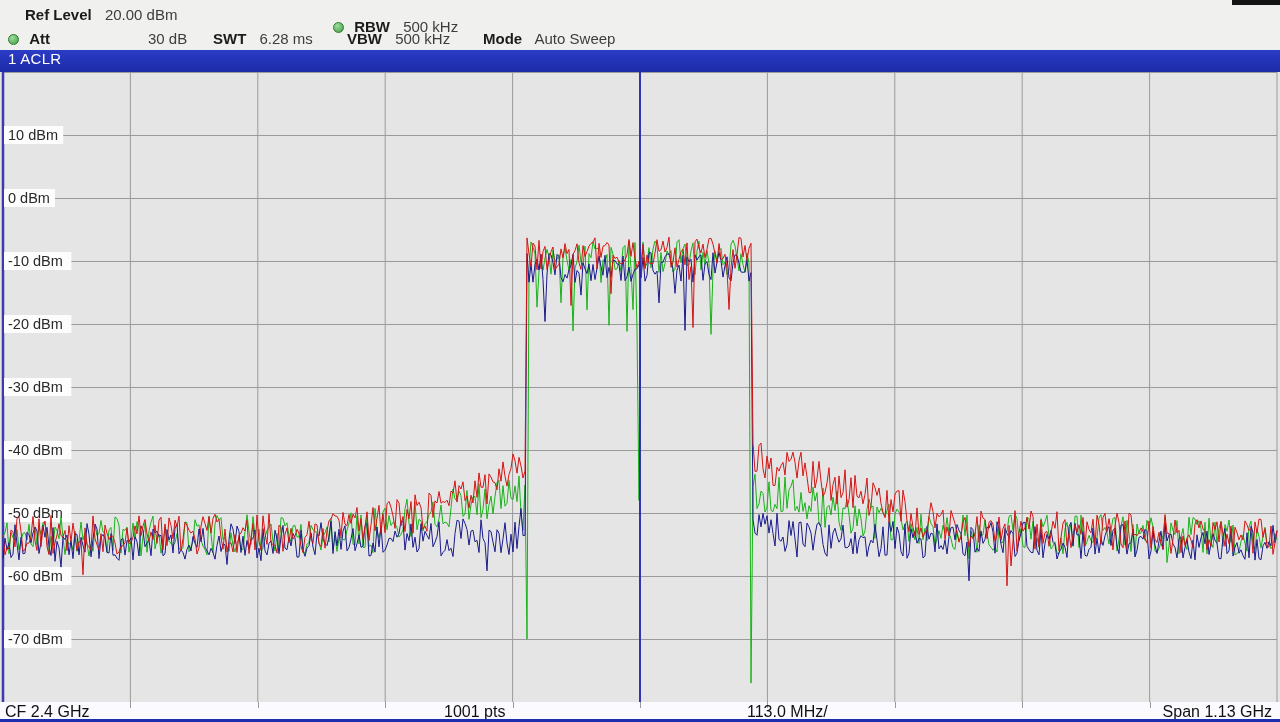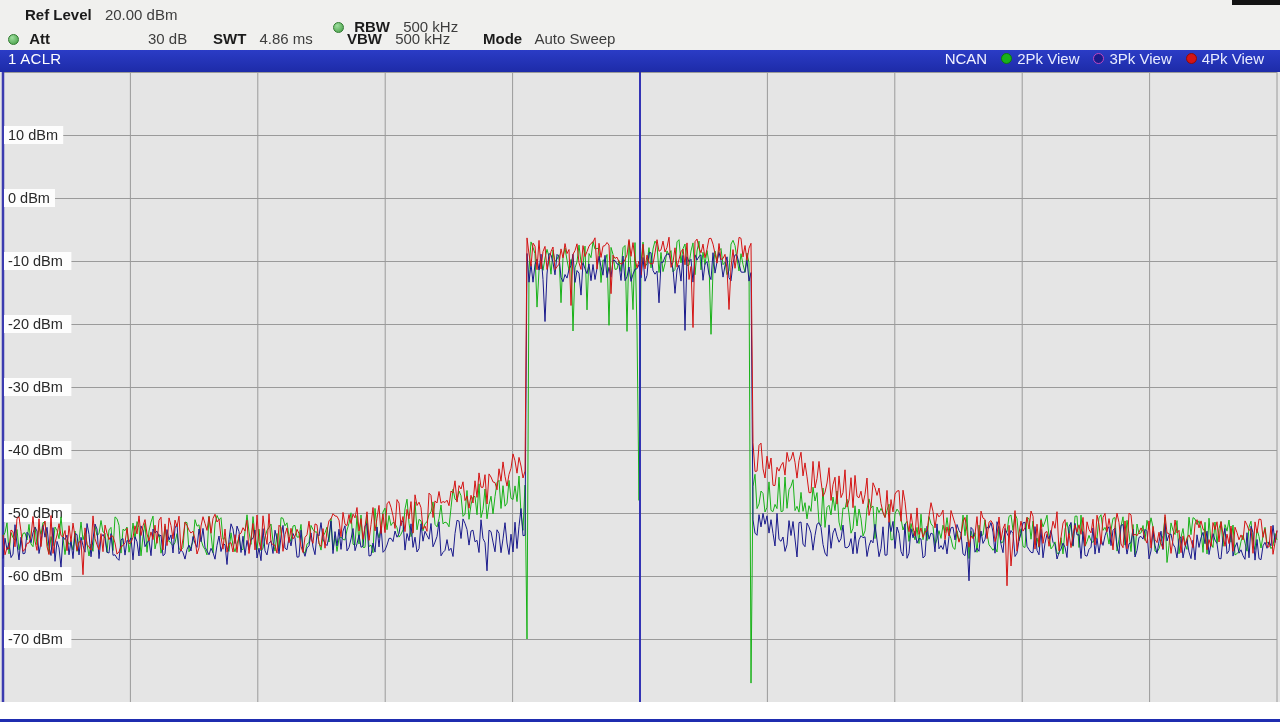--- a/index.html
+++ b/index.html
@@ -47,50 +47,35 @@
     </div>
     <div class="hitem" style="left:8px;top:30px;">
       <span class="led"></span>
       <span class="hlabel">Att</span>
     </div>
     <div class="hitem" style="left:148px;top:30px;">
       <span class="hvalue">30 dB</span>
     </div>
     <div class="hitem" style="left:213px;top:30px;">
       <span class="hlabel">SWT</span>
-      <span class="hvalue">4.86 ms</span>
+      <span class="hvalue">6.28 ms</span>
     </div>
     <div class="hitem" style="left:347px;top:30px;">
       <span class="hlabel">VBW</span>
       <span class="hvalue">500 kHz</span>
     </div>
     <div class="hitem" style="left:483px;top:30px;">
       <span class="hlabel">Mode</span>
       <span class="hvalue">Auto Sweep</span>
     </div>
     <div class="blackstrip"></div>
   </div>
 
   <div class="titlebar">
     <span class="wintitle">1 ACLR</span>
-    <span class="tbright">
-      <span class="ncan">NCAN</span>
-      <span class="tlegend">
-        <span class="tdot" style="background: rgb(25, 178, 25); border-color: rgb(13, 122, 13);"></span>
-        <span>2Pk View</span>
-      </span>
-      <span class="tlegend">
-        <span class="tdot" style="background: rgb(26, 26, 140); border-color: rgb(192, 72, 192);"></span>
-        <span>3Pk View</span>
-      </span>
-      <span class="tlegend">
-        <span class="tdot" style="background: rgb(212, 20, 20); border-color: rgb(140, 12, 12);"></span>
-        <span>4Pk View</span>
-      </span>
-    </span>
   </div>
 
   <div class="plot">
     <svg id="plot-svg" width="1280" height="630">
         <line x1="3" x2="1277" y1="0.5" y2="0.5" stroke="#9a9a9a" stroke-width="1"></line>
         <line x1="3" x2="1277" y1="63.5" y2="63.5" stroke="#9a9a9a" stroke-width="1"></line>
         <line x1="3" x2="1277" y1="126.5" y2="126.5" stroke="#9a9a9a" stroke-width="1"></line>
         <line x1="3" x2="1277" y1="189.5" y2="189.5" stroke="#9a9a9a" stroke-width="1"></line>
         <line x1="3" x2="1277" y1="252.5" y2="252.5" stroke="#9a9a9a" stroke-width="1"></line>
         <line x1="3" x2="1277" y1="315.5" y2="315.5" stroke="#9a9a9a" stroke-width="1"></line>
@@ -128,14 +113,31 @@
         <text x="8" y="509" font-size="14.5" fill="#2a2a2a" font-family="&quot;Liberation Sans&quot;,sans-serif">-60 dBm</text>
         <rect x="4" y="558" width="67.39999999999999" height="18" fill="#fdfdfd"></rect>
         <text x="8" y="572" font-size="14.5" fill="#2a2a2a" font-family="&quot;Liberation Sans&quot;,sans-serif">-70 dBm</text>
         <polyline points="3.0,464.5 5.0,460.6 7.0,450.8 9.0,481.8 11.0,460.5 13.0,465.7 15.0,468.1 17.0,457.5 19.0,477.8 21.0,469.0 23.0,461.4 25.0,460.8 27.0,468.0 29.0,452.4 31.0,472.0 33.0,474.7 35.0,454.9 37.0,472.8 39.0,454.8 41.0,462.4 43.0,450.6 45.0,450.4 47.0,469.2 49.0,481.6 51.0,464.6 53.0,473.7 55.0,455.0 57.0,458.6 59.0,466.7 61.0,444.9 63.0,465.7 65.0,482.6 67.0,467.6 69.0,472.4 71.0,470.4 73.0,478.0 75.0,459.0 77.0,479.4 79.0,469.2 81.0,450.0 83.0,467.8 85.0,460.7 87.0,471.9 89.0,484.0 91.0,472.1 93.0,479.3 95.0,454.2 97.0,463.5 99.0,461.6 101.0,448.5 103.0,460.0 105.0,461.0 107.0,480.3 109.0,457.9 111.0,455.4 113.0,478.5 115.0,444.9 117.0,446.7 119.0,453.3 121.0,481.1 123.0,457.2 125.0,458.6 127.0,455.0 129.0,480.2 131.0,468.5 133.0,451.0 135.0,467.2 137.0,449.6 139.0,455.6 141.0,483.8 143.0,464.0 145.0,451.2 147.0,480.3 149.0,459.0 151.0,450.1 153.0,444.1 155.0,476.9 157.0,467.7 159.0,462.2 161.0,481.2 163.0,472.7 165.0,454.3 167.0,469.9 169.0,468.5 171.0,471.6 173.0,473.6 175.0,470.7 177.0,461.6 179.0,476.8 181.0,478.0 183.0,475.6 185.0,450.1 187.0,450.6 189.0,479.8 191.0,474.6 193.0,469.5 195.0,447.7 197.0,454.2 199.0,452.8 201.0,467.8 203.0,474.1 205.0,477.6 207.0,482.9 209.0,444.2 211.0,462.2 213.0,480.9 215.0,452.1 217.0,443.5 219.0,447.8 221.0,445.7 223.0,467.4 225.0,465.5 227.0,475.4 229.0,479.4 231.0,460.8 233.0,473.6 235.0,479.8 237.0,472.0 239.0,465.1 241.0,477.2 243.0,477.6 245.0,459.5 247.0,442.8 249.0,459.9 251.0,472.4 253.0,444.6 255.0,463.6 257.0,477.6 259.0,457.2 261.0,479.0 263.0,476.2 265.0,465.2 267.0,458.4 269.0,455.4 271.0,452.0 273.0,469.3 275.0,479.1 277.0,461.5 279.0,478.5 281.0,445.7 283.0,446.3 285.0,453.8 287.0,450.8 289.0,464.5 291.0,469.5 293.0,454.0 295.0,453.4 297.0,465.1 299.0,465.0 301.0,452.4 303.0,478.5 305.0,481.6 307.0,472.1 309.0,470.5 311.0,453.4 313.0,457.6 315.0,459.9 317.0,460.1 319.0,470.6 321.0,478.1 323.0,464.3 325.0,460.8 327.0,455.1 329.0,470.0 331.0,446.3 333.0,478.0 335.0,463.9 337.0,479.4 339.0,466.2 341.0,465.0 343.0,467.5 345.0,467.9 347.0,458.0 349.0,451.3 351.0,440.8 353.0,472.2 355.0,473.1 357.0,443.5 359.0,472.0 361.0,443.0 363.0,475.4 365.0,475.3 367.0,442.9 369.0,474.5 371.0,473.0 373.0,480.8 375.0,436.4 377.0,458.6 379.0,465.9 381.0,454.9 383.0,440.0 385.0,436.1 387.0,457.7 389.0,443.5 391.0,453.5 393.0,450.3 395.0,451.5 397.0,455.8 399.0,465.1 401.0,462.2 403.0,457.9 405.0,437.0 407.0,427.2 409.0,451.2 411.0,464.7 413.0,459.4 415.0,429.8 417.0,457.8 419.0,447.4 421.0,448.8 423.0,458.8 425.0,451.6 427.0,449.8 429.0,442.6 431.0,439.9 433.0,429.9 435.0,452.3 437.0,454.9 439.0,446.6 441.0,433.0 443.0,451.9 445.0,450.1 447.0,451.0 449.0,454.8 451.0,435.8 453.0,417.2 455.0,427.1 457.0,428.5 459.0,419.0 461.0,423.7 463.0,444.4 465.0,442.1 467.0,418.5 469.0,447.3 471.0,432.8 473.0,424.8 475.0,424.5 477.0,442.7 479.0,411.8 481.0,445.7 483.0,437.4 485.0,417.0 487.0,446.8 489.0,432.8 491.0,424.2 493.0,441.9 495.0,424.5 497.0,410.7 499.0,408.3 501.0,436.5 503.0,413.7 505.0,434.2 507.0,431.2 509.0,408.4 511.0,426.4 513.0,427.5 515.0,413.9 517.0,429.6 519.0,404.0 521.0,441.5 523.0,458.3 525.0,413.1 527.0,567.0 529.0,197.5 531.0,169.9 533.0,175.5 535.0,181.7 537.0,235.1 539.0,198.7 541.0,188.5 543.0,198.3 545.0,186.0 547.0,177.4 549.0,184.6 551.0,202.2 553.0,178.1 555.0,189.5 557.0,187.2 559.0,182.7 561.0,230.7 563.0,185.6 565.0,176.1 567.0,188.1 569.0,198.5 571.0,187.5 573.0,259.0 575.0,195.9 577.0,189.8 579.0,173.1 581.0,190.3 583.0,193.1 585.0,174.1 587.0,237.9 589.0,181.5 591.0,185.7 593.0,169.7 595.0,177.1 597.0,176.4 599.0,176.5 601.0,210.5 603.0,187.8 605.0,189.4 607.0,182.5 609.0,253.3 611.0,175.4 613.0,182.3 615.0,197.4 617.0,197.0 619.0,188.5 621.0,199.5 623.0,175.7 625.0,173.5 627.0,259.4 629.0,169.2 631.0,196.4 633.0,237.6 635.0,170.6 637.0,257.3 639.0,428.4 641.0,190.5 643.0,170.1 645.0,194.7 647.0,191.8 649.0,175.6 651.0,195.9 653.0,177.0 655.0,169.1 657.0,172.8 659.0,200.5 661.0,180.5 663.0,199.6 665.0,191.7 667.0,178.9 669.0,183.0 671.0,178.6 673.0,199.9 675.0,197.4 677.0,169.9 679.0,167.7 681.0,190.8 683.0,176.7 685.0,172.0 687.0,193.5 689.0,193.2 691.0,179.0 693.0,170.9 695.0,202.7 697.0,179.0 699.0,169.2 701.0,197.8 703.0,180.2 705.0,192.5 707.0,178.6 709.0,191.3 711.0,262.3 713.0,197.8 715.0,179.0 717.0,188.7 719.0,178.6 721.0,176.5 723.0,192.7 725.0,190.2 727.0,202.6 729.0,198.7 731.0,172.1 733.0,168.3 735.0,173.6 737.0,186.4 739.0,199.0 741.0,181.7 743.0,192.5 745.0,200.4 747.0,181.1 749.0,191.0 751.0,611.1 753.0,414.6 755.0,402.3 757.0,436.6 759.0,431.9 761.0,419.0 763.0,421.5 765.0,440.0 767.0,435.3 769.0,409.9 771.0,438.4 773.0,439.6 775.0,432.4 777.0,436.6 779.0,405.2 781.0,439.6 783.0,439.0 785.0,405.0 787.0,436.3 789.0,417.7 791.0,414.2 793.0,407.7 795.0,438.6 797.0,434.3 799.0,440.2 801.0,420.4 803.0,439.3 805.0,430.7 807.0,446.9 809.0,433.7 811.0,439.4 813.0,415.2 815.0,429.0 817.0,420.6 819.0,451.2 821.0,453.9 823.0,416.0 825.0,455.4 827.0,435.4 829.0,433.3 831.0,442.9 833.0,425.0 835.0,438.6 837.0,419.0 839.0,450.1 841.0,458.3 843.0,435.9 845.0,436.8 847.0,427.2 849.0,442.1 851.0,461.2 853.0,456.2 855.0,433.8 857.0,454.0 859.0,437.0 861.0,446.8 863.0,464.2 865.0,458.8 867.0,437.0 869.0,426.9 871.0,435.7 873.0,434.0 875.0,466.6 877.0,435.0 879.0,440.7 881.0,436.4 883.0,440.6 885.0,445.3 887.0,438.3 889.0,432.2 891.0,467.9 893.0,467.6 895.0,441.8 897.0,437.1 899.0,439.9 901.0,446.6 903.0,458.0 905.0,452.3 907.0,449.3 909.0,469.4 911.0,451.5 913.0,460.6 915.0,467.8 917.0,455.4 919.0,471.5 921.0,442.2 923.0,467.7 925.0,456.2 927.0,468.6 929.0,444.6 931.0,451.7 933.0,454.4 935.0,473.4 937.0,467.0 939.0,458.7 941.0,466.4 943.0,453.2 945.0,460.8 947.0,445.6 949.0,461.4 951.0,466.7 953.0,475.6 955.0,477.4 957.0,458.7 959.0,469.1 961.0,463.8 963.0,443.1 965.0,463.7 967.0,442.9 969.0,486.5 971.0,459.1 973.0,466.1 975.0,460.7 977.0,480.3 979.0,453.2 981.0,463.7 983.0,462.9 985.0,448.0 987.0,461.1 989.0,472.8 991.0,475.4 993.0,478.3 995.0,475.3 997.0,480.0 999.0,454.3 1001.0,470.9 1003.0,470.0 1005.0,459.2 1007.0,459.8 1009.0,444.4 1011.0,443.0 1013.0,458.3 1015.0,442.1 1017.0,446.7 1019.0,468.9 1021.0,456.8 1023.0,474.5 1025.0,475.5 1027.0,445.6 1029.0,446.6 1031.0,467.2 1033.0,449.0 1035.0,472.6 1037.0,465.9 1039.0,475.4 1041.0,446.7 1043.0,454.9 1045.0,449.9 1047.0,443.2 1049.0,464.5 1051.0,476.9 1053.0,474.2 1055.0,469.9 1057.0,481.2 1059.0,481.9 1061.0,465.6 1063.0,481.9 1065.0,457.1 1067.0,450.3 1069.0,463.1 1071.0,451.5 1073.0,474.3 1075.0,444.2 1077.0,444.1 1079.0,475.5 1081.0,443.1 1083.0,465.1 1085.0,474.4 1087.0,469.6 1089.0,463.4 1091.0,468.8 1093.0,470.4 1095.0,466.0 1097.0,466.2 1099.0,445.8 1101.0,442.7 1103.0,458.4 1105.0,455.4 1107.0,460.9 1109.0,472.1 1111.0,458.0 1113.0,446.4 1115.0,445.6 1117.0,479.1 1119.0,467.3 1121.0,454.1 1123.0,444.8 1125.0,473.1 1127.0,448.3 1129.0,461.4 1131.0,479.6 1133.0,452.5 1135.0,482.9 1137.0,452.0 1139.0,461.7 1141.0,460.9 1143.0,453.5 1145.0,468.4 1147.0,448.3 1149.0,457.5 1151.0,445.8 1153.0,455.1 1155.0,479.1 1157.0,480.0 1159.0,476.8 1161.0,469.6 1163.0,463.6 1165.0,445.1 1167.0,490.5 1169.0,473.4 1171.0,450.9 1173.0,458.4 1175.0,462.5 1177.0,448.6 1179.0,481.8 1181.0,465.3 1183.0,456.5 1185.0,472.4 1187.0,477.4 1189.0,445.2 1191.0,462.7 1193.0,445.6 1195.0,447.0 1197.0,452.7 1199.0,448.8 1201.0,456.7 1203.0,480.4 1205.0,450.3 1207.0,481.9 1209.0,446.2 1211.0,470.9 1213.0,475.5 1215.0,450.0 1217.0,471.5 1219.0,456.6 1221.0,449.6 1223.0,474.3 1225.0,452.6 1227.0,459.2 1229.0,448.0 1231.0,470.2 1233.0,453.0 1235.0,483.0 1237.0,481.5 1239.0,479.6 1241.0,469.5 1243.0,463.2 1245.0,471.2 1247.0,479.2 1249.0,455.0 1251.0,449.2 1253.0,472.5 1255.0,477.5 1257.0,457.3 1259.0,464.5 1261.0,476.0 1263.0,464.1 1265.0,455.3 1267.0,471.0 1269.0,470.3 1271.0,476.6 1273.0,473.9 1275.0,461.4 1277.0,468.0" fill="none" stroke="#19b219" stroke-width="1"></polyline>
         <polyline points="3.0,486.6 5.0,466.2 7.0,477.8 9.0,470.7 11.0,485.6 13.0,482.1 15.0,452.7 17.0,472.1 19.0,487.9 21.0,465.2 23.0,481.8 25.0,481.2 27.0,460.2 29.0,462.8 31.0,470.6 33.0,460.8 35.0,455.2 37.0,459.0 39.0,481.5 41.0,470.1 43.0,453.7 45.0,465.2 47.0,455.3 49.0,474.7 51.0,483.5 53.0,455.6 55.0,489.3 57.0,469.4 59.0,475.8 61.0,495.1 63.0,464.9 65.0,467.6 67.0,463.1 69.0,482.8 71.0,468.5 73.0,486.6 75.0,461.6 77.0,462.5 79.0,482.9 81.0,465.3 83.0,473.5 85.0,480.2 87.0,451.5 89.0,462.4 91.0,484.8 93.0,467.1 95.0,452.0 97.0,457.1 99.0,486.6 101.0,465.4 103.0,462.4 105.0,466.3 107.0,480.4 109.0,481.0 111.0,461.6 113.0,483.3 115.0,482.8 117.0,486.3 119.0,488.3 121.0,467.8 123.0,466.5 125.0,483.1 127.0,468.4 129.0,470.0 131.0,465.8 133.0,487.9 135.0,464.7 137.0,469.7 139.0,484.0 141.0,453.9 143.0,458.6 145.0,474.7 147.0,470.9 149.0,468.1 151.0,483.7 153.0,457.1 155.0,460.9 157.0,459.2 159.0,464.3 161.0,463.2 163.0,483.8 165.0,481.9 167.0,457.6 169.0,468.0 171.0,462.9 173.0,481.0 175.0,456.1 177.0,451.9 179.0,481.8 181.0,477.8 183.0,480.6 185.0,487.1 187.0,477.3 189.0,473.1 191.0,479.0 193.0,464.5 195.0,471.2 197.0,475.4 199.0,457.0 201.0,469.7 203.0,456.4 205.0,475.2 207.0,478.9 209.0,482.8 211.0,476.3 213.0,480.6 215.0,487.2 217.0,473.3 219.0,464.0 221.0,479.5 223.0,472.1 225.0,472.6 227.0,492.5 229.0,467.5 231.0,451.8 233.0,457.0 235.0,471.5 237.0,454.1 239.0,459.6 241.0,480.5 243.0,464.2 245.0,483.4 247.0,468.4 249.0,477.8 251.0,467.5 253.0,466.5 255.0,458.0 257.0,486.0 259.0,476.2 261.0,488.7 263.0,456.6 265.0,478.8 267.0,482.9 269.0,471.4 271.0,468.8 273.0,481.5 275.0,458.2 277.0,467.3 279.0,481.7 281.0,465.0 283.0,453.4 285.0,476.2 287.0,477.8 289.0,465.3 291.0,473.9 293.0,461.5 295.0,465.9 297.0,485.2 299.0,484.8 301.0,458.2 303.0,478.6 305.0,484.3 307.0,475.9 309.0,473.8 311.0,460.9 313.0,475.1 315.0,482.7 317.0,461.7 319.0,463.9 321.0,450.6 323.0,467.1 325.0,471.6 327.0,473.6 329.0,464.7 331.0,449.1 333.0,481.6 335.0,459.6 337.0,473.9 339.0,457.2 341.0,477.4 343.0,459.1 345.0,453.7 347.0,478.9 349.0,475.4 351.0,467.0 353.0,456.5 355.0,478.7 357.0,471.7 359.0,462.8 361.0,475.3 363.0,474.1 365.0,454.0 367.0,451.5 369.0,484.0 371.0,483.5 373.0,471.0 375.0,480.1 377.0,455.0 379.0,474.9 381.0,454.2 383.0,480.3 385.0,478.1 387.0,473.0 389.0,466.4 391.0,466.3 393.0,469.6 395.0,459.0 397.0,465.2 399.0,461.6 401.0,449.0 403.0,449.5 405.0,478.1 407.0,461.5 409.0,468.7 411.0,451.8 413.0,475.4 415.0,465.2 417.0,480.0 419.0,476.7 421.0,451.8 423.0,469.2 425.0,459.3 427.0,463.3 429.0,467.2 431.0,451.5 433.0,474.8 435.0,470.1 437.0,464.4 439.0,449.8 441.0,483.8 443.0,480.4 445.0,478.3 447.0,467.6 449.0,478.6 451.0,476.2 453.0,484.5 455.0,461.5 457.0,448.3 459.0,449.1 461.0,466.5 463.0,446.9 465.0,451.4 467.0,457.5 469.0,473.1 471.0,459.1 473.0,458.2 475.0,469.8 477.0,468.3 479.0,480.5 481.0,447.8 483.0,466.5 485.0,470.7 487.0,498.8 489.0,458.2 491.0,459.6 493.0,470.1 495.0,479.8 497.0,457.8 499.0,461.3 501.0,480.7 503.0,466.8 505.0,450.7 507.0,471.0 509.0,482.5 511.0,462.2 513.0,480.0 515.0,450.2 517.0,476.5 519.0,454.3 521.0,436.5 523.0,463.7 525.0,463.2 527.0,181.5 529.0,210.2 531.0,192.1 533.0,210.2 535.0,192.4 537.0,187.0 539.0,198.1 541.0,182.2 543.0,207.6 545.0,249.5 547.0,202.0 549.0,181.6 551.0,182.8 553.0,190.6 555.0,202.8 557.0,182.4 559.0,184.6 561.0,205.4 563.0,209.8 565.0,202.5 567.0,206.1 569.0,197.7 571.0,193.6 573.0,182.2 575.0,210.4 577.0,198.5 579.0,201.1 581.0,223.1 583.0,190.7 585.0,196.9 587.0,201.6 589.0,191.9 591.0,208.7 593.0,192.5 595.0,207.5 597.0,196.4 599.0,184.3 601.0,194.7 603.0,203.2 605.0,183.3 607.0,205.6 609.0,195.4 611.0,205.2 613.0,188.5 615.0,188.5 617.0,191.9 619.0,192.5 621.0,208.5 623.0,184.0 625.0,208.7 627.0,204.8 629.0,195.0 631.0,209.4 633.0,202.1 635.0,197.2 637.0,196.8 639.0,192.6 641.0,205.8 643.0,185.4 645.0,209.2 647.0,203.4 649.0,180.8 651.0,180.7 653.0,198.6 655.0,202.2 657.0,199.1 659.0,230.8 661.0,190.1 663.0,190.4 665.0,184.8 667.0,182.0 669.0,182.1 671.0,190.2 673.0,196.8 675.0,221.3 677.0,198.0 679.0,193.1 681.0,209.1 683.0,183.4 685.0,258.4 687.0,184.8 689.0,189.7 691.0,187.3 693.0,210.1 695.0,182.8 697.0,188.1 699.0,184.4 701.0,182.9 703.0,208.3 705.0,191.8 707.0,189.7 709.0,202.5 711.0,207.6 713.0,180.7 715.0,201.1 717.0,189.9 719.0,180.4 721.0,188.7 723.0,205.1 725.0,193.5 727.0,184.8 729.0,205.8 731.0,208.9 733.0,191.1 735.0,182.8 737.0,183.3 739.0,191.4 741.0,200.0 743.0,200.3 745.0,199.9 747.0,188.1 749.0,209.1 751.0,200.6 753.0,447.8 755.0,461.1 757.0,463.3 759.0,442.6 761.0,454.9 763.0,441.4 765.0,452.2 767.0,443.8 769.0,461.1 771.0,447.7 773.0,461.4 775.0,474.0 777.0,441.4 779.0,467.4 781.0,469.3 783.0,465.0 785.0,479.4 787.0,472.8 789.0,448.6 791.0,463.5 793.0,449.5 795.0,467.0 797.0,485.0 799.0,450.6 801.0,450.0 803.0,472.1 805.0,474.7 807.0,451.1 809.0,454.9 811.0,461.1 813.0,478.2 815.0,463.4 817.0,452.2 819.0,450.7 821.0,455.4 823.0,472.4 825.0,481.1 827.0,484.2 829.0,452.9 831.0,476.3 833.0,460.9 835.0,456.2 837.0,464.3 839.0,470.2 841.0,466.8 843.0,453.1 845.0,475.4 847.0,475.8 849.0,474.1 851.0,466.6 853.0,481.9 855.0,460.0 857.0,481.5 859.0,467.8 861.0,463.7 863.0,465.8 865.0,464.8 867.0,484.5 869.0,473.9 871.0,468.2 873.0,470.9 875.0,452.3 877.0,468.0 879.0,484.7 881.0,476.3 883.0,454.8 885.0,483.2 887.0,483.0 889.0,449.8 891.0,459.6 893.0,449.4 895.0,476.5 897.0,455.0 899.0,461.4 901.0,479.5 903.0,484.0 905.0,451.9 907.0,486.3 909.0,481.2 911.0,456.7 913.0,465.8 915.0,459.1 917.0,471.2 919.0,466.6 921.0,466.9 923.0,486.0 925.0,483.9 927.0,454.3 929.0,467.2 931.0,461.1 933.0,462.2 935.0,479.9 937.0,451.9 939.0,476.8 941.0,473.6 943.0,477.4 945.0,467.8 947.0,481.9 949.0,464.7 951.0,455.8 953.0,455.2 955.0,467.9 957.0,452.5 959.0,458.5 961.0,461.6 963.0,481.9 965.0,483.7 967.0,470.0 969.0,508.8 971.0,455.4 973.0,457.7 975.0,480.2 977.0,476.2 979.0,479.3 981.0,459.0 983.0,471.4 985.0,467.3 987.0,455.1 989.0,456.2 991.0,450.5 993.0,460.1 995.0,481.2 997.0,449.7 999.0,457.1 1001.0,472.2 1003.0,480.7 1005.0,456.4 1007.0,461.3 1009.0,465.3 1011.0,458.5 1013.0,461.5 1015.0,484.5 1017.0,481.2 1019.0,468.3 1021.0,461.3 1023.0,450.8 1025.0,450.3 1027.0,474.3 1029.0,477.6 1031.0,480.4 1033.0,480.7 1035.0,454.6 1037.0,478.4 1039.0,482.8 1041.0,457.3 1043.0,485.8 1045.0,471.2 1047.0,462.3 1049.0,467.0 1051.0,458.4 1053.0,470.3 1055.0,472.3 1057.0,487.0 1059.0,480.5 1061.0,477.1 1063.0,471.1 1065.0,475.2 1067.0,485.5 1069.0,454.7 1071.0,450.4 1073.0,473.7 1075.0,451.3 1077.0,462.9 1079.0,462.8 1081.0,486.5 1083.0,459.5 1085.0,483.3 1087.0,484.2 1089.0,477.3 1091.0,475.2 1093.0,455.9 1095.0,482.1 1097.0,466.3 1099.0,480.9 1101.0,467.1 1103.0,473.4 1105.0,463.8 1107.0,457.7 1109.0,454.7 1111.0,473.6 1113.0,458.4 1115.0,456.0 1117.0,474.0 1119.0,481.6 1121.0,453.3 1123.0,452.6 1125.0,467.6 1127.0,482.1 1129.0,471.7 1131.0,470.7 1133.0,457.2 1135.0,485.0 1137.0,478.3 1139.0,465.4 1141.0,464.4 1143.0,467.1 1145.0,457.3 1147.0,459.5 1149.0,486.9 1151.0,479.0 1153.0,459.3 1155.0,473.2 1157.0,481.5 1159.0,469.3 1161.0,459.2 1163.0,477.6 1165.0,451.5 1167.0,469.0 1169.0,462.8 1171.0,462.0 1173.0,472.1 1175.0,475.5 1177.0,485.9 1179.0,466.6 1181.0,464.9 1183.0,485.9 1185.0,475.4 1187.0,467.7 1189.0,480.1 1191.0,486.6 1193.0,468.2 1195.0,487.9 1197.0,462.8 1199.0,475.4 1201.0,465.8 1203.0,460.4 1205.0,471.7 1207.0,459.2 1209.0,482.5 1211.0,471.8 1213.0,461.6 1215.0,468.1 1217.0,471.5 1219.0,486.4 1221.0,486.8 1223.0,465.1 1225.0,456.4 1227.0,481.7 1229.0,478.7 1231.0,456.5 1233.0,484.1 1235.0,475.0 1237.0,470.6 1239.0,481.2 1241.0,477.8 1243.0,483.7 1245.0,487.3 1247.0,460.7 1249.0,485.8 1251.0,454.3 1253.0,460.5 1255.0,488.1 1257.0,467.5 1259.0,486.6 1261.0,487.7 1263.0,473.8 1265.0,470.3 1267.0,476.3 1269.0,469.9 1271.0,473.7 1273.0,453.3 1275.0,470.6 1277.0,458.9" fill="none" stroke="#1a1a8c" stroke-width="1"></polyline>
         <polyline points="3.0,463.0 5.0,482.8 7.0,475.8 9.0,476.7 11.0,458.0 13.0,459.6 15.0,474.8 17.0,446.4 19.0,445.0 21.0,459.5 23.0,479.3 25.0,477.4 27.0,471.3 29.0,471.0 31.0,464.5 33.0,444.5 35.0,469.1 37.0,478.4 39.0,446.7 41.0,474.6 43.0,455.4 45.0,449.0 47.0,474.7 49.0,482.6 51.0,443.5 53.0,481.4 55.0,471.0 57.0,462.9 59.0,451.7 61.0,463.6 63.0,464.9 65.0,458.5 67.0,478.7 69.0,453.7 71.0,469.7 73.0,451.1 75.0,464.7 77.0,478.6 79.0,470.1 81.0,468.7 83.0,502.7 85.0,455.9 87.0,472.4 89.0,474.9 91.0,478.1 93.0,443.9 95.0,466.6 97.0,472.8 99.0,477.6 101.0,461.6 103.0,479.7 105.0,453.1 107.0,461.2 109.0,467.6 111.0,463.8 113.0,464.3 115.0,470.9 117.0,482.1 119.0,479.8 121.0,474.5 123.0,473.6 125.0,470.7 127.0,456.2 129.0,471.6 131.0,470.6 133.0,465.3 135.0,453.8 137.0,461.9 139.0,443.9 141.0,463.5 143.0,453.9 145.0,447.6 147.0,462.0 149.0,469.1 151.0,459.9 153.0,467.6 155.0,453.2 157.0,471.3 159.0,448.3 161.0,445.2 163.0,477.9 165.0,451.9 167.0,473.6 169.0,445.9 171.0,453.6 173.0,466.8 175.0,448.1 177.0,454.9 179.0,444.2 181.0,479.0 183.0,466.9 185.0,450.2 187.0,453.4 189.0,458.2 191.0,461.1 193.0,459.1 195.0,467.1 197.0,482.0 199.0,475.7 201.0,454.0 203.0,444.7 205.0,451.5 207.0,458.4 209.0,444.6 211.0,461.2 213.0,446.4 215.0,442.2 217.0,450.0 219.0,447.3 221.0,465.3 223.0,477.2 225.0,457.0 227.0,480.2 229.0,471.5 231.0,470.7 233.0,480.0 235.0,462.7 237.0,480.5 239.0,462.7 241.0,461.2 243.0,455.7 245.0,459.1 247.0,448.2 249.0,481.5 251.0,466.4 253.0,451.5 255.0,477.9 257.0,443.0 259.0,469.6 261.0,477.7 263.0,443.8 265.0,461.3 267.0,472.4 269.0,441.8 271.0,470.7 273.0,472.6 275.0,473.3 277.0,481.1 279.0,453.2 281.0,455.7 283.0,479.3 285.0,462.6 287.0,455.9 289.0,470.7 291.0,456.3 293.0,466.9 295.0,464.3 297.0,457.3 299.0,461.6 301.0,474.3 303.0,480.5 305.0,465.3 307.0,462.8 309.0,449.2 311.0,466.9 313.0,471.3 315.0,451.9 317.0,452.9 319.0,471.8 321.0,474.5 323.0,456.6 325.0,476.2 327.0,458.7 329.0,448.6 331.0,446.9 333.0,441.7 335.0,444.0 337.0,444.3 339.0,448.2 341.0,464.7 343.0,440.4 345.0,452.2 347.0,453.6 349.0,442.5 351.0,451.5 353.0,442.1 355.0,445.9 357.0,435.5 359.0,459.0 361.0,446.6 363.0,467.2 365.0,454.7 367.0,439.8 369.0,468.4 371.0,452.7 373.0,435.5 375.0,458.9 377.0,446.3 379.0,433.4 381.0,461.5 383.0,441.8 385.0,460.6 387.0,431.9 389.0,429.4 391.0,435.3 393.0,443.8 395.0,456.4 397.0,427.6 399.0,431.1 401.0,453.8 403.0,444.5 405.0,459.6 407.0,437.4 409.0,446.8 411.0,429.6 413.0,461.1 415.0,422.8 417.0,433.5 419.0,430.2 421.0,435.7 423.0,456.9 425.0,454.1 427.0,459.3 429.0,421.1 431.0,423.3 433.0,445.5 435.0,428.9 437.0,431.0 439.0,419.5 441.0,431.2 443.0,429.5 445.0,430.5 447.0,428.2 449.0,433.7 451.0,419.0 453.0,421.0 455.0,408.8 457.0,430.1 459.0,413.6 461.0,417.0 463.0,409.8 465.0,428.6 467.0,424.1 469.0,436.2 471.0,423.3 473.0,431.0 475.0,408.8 477.0,425.4 479.0,400.9 481.0,415.2 483.0,415.3 485.0,402.7 487.0,432.0 489.0,401.9 491.0,405.0 493.0,409.9 495.0,410.6 497.0,417.8 499.0,396.8 501.0,409.2 503.0,389.9 505.0,404.4 507.0,414.1 509.0,402.4 511.0,396.3 513.0,381.9 515.0,388.8 517.0,401.2 519.0,385.4 521.0,394.0 523.0,406.0 525.0,399.1 527.0,165.9 529.0,182.0 531.0,194.2 533.0,171.1 535.0,174.2 537.0,197.7 539.0,168.4 541.0,197.0 543.0,179.5 545.0,174.4 547.0,197.5 549.0,188.1 551.0,179.5 553.0,175.0 555.0,197.5 557.0,194.8 559.0,192.2 561.0,176.9 563.0,185.9 565.0,171.6 567.0,181.6 569.0,177.5 571.0,233.5 573.0,182.3 575.0,178.6 577.0,171.8 579.0,190.7 581.0,197.4 583.0,173.6 585.0,184.5 587.0,179.5 589.0,174.2 591.0,171.4 593.0,170.1 595.0,165.8 597.0,197.1 599.0,171.3 601.0,185.4 603.0,174.2 605.0,173.6 607.0,170.5 609.0,173.1 611.0,221.7 613.0,183.2 615.0,186.4 617.0,185.2 619.0,189.8 621.0,192.2 623.0,190.8 625.0,187.8 627.0,182.8 629.0,167.5 631.0,184.3 633.0,170.6 635.0,186.5 637.0,195.9 639.0,189.1 641.0,203.1 643.0,172.2 645.0,196.8 647.0,183.1 649.0,190.7 651.0,191.8 653.0,191.8 655.0,180.9 657.0,167.7 659.0,179.3 661.0,177.9 663.0,169.1 665.0,180.0 667.0,175.4 669.0,165.2 671.0,195.4 673.0,190.3 675.0,175.8 677.0,195.2 679.0,187.4 681.0,179.7 683.0,177.0 685.0,192.8 687.0,170.9 689.0,207.5 691.0,194.5 693.0,255.5 695.0,169.7 697.0,167.1 699.0,176.2 701.0,180.8 703.0,172.1 705.0,185.7 707.0,177.2 709.0,166.6 711.0,166.3 713.0,172.2 715.0,181.5 717.0,191.1 719.0,171.5 721.0,187.5 723.0,186.6 725.0,182.3 727.0,197.1 729.0,237.5 731.0,195.2 733.0,177.6 735.0,196.3 737.0,182.7 739.0,165.4 741.0,166.3 743.0,184.9 745.0,173.5 747.0,188.3 749.0,176.2 751.0,171.3 753.0,370.8 755.0,399.4 757.0,399.1 759.0,373.4 761.0,371.1 763.0,396.8 765.0,406.0 767.0,384.2 769.0,396.9 771.0,386.0 773.0,413.3 775.0,413.5 777.0,395.3 779.0,399.1 781.0,393.6 783.0,390.4 785.0,403.1 787.0,380.4 789.0,389.5 791.0,387.1 793.0,380.2 795.0,390.3 797.0,406.1 799.0,388.7 801.0,380.2 803.0,403.9 805.0,390.9 807.0,404.8 809.0,420.7 811.0,420.6 813.0,389.4 815.0,416.0 817.0,406.6 819.0,389.4 821.0,408.9 823.0,424.4 825.0,420.2 827.0,411.0 829.0,395.7 831.0,428.5 833.0,412.7 835.0,405.2 837.0,432.1 839.0,403.9 841.0,425.6 843.0,420.7 845.0,397.8 847.0,435.1 849.0,427.9 851.0,405.7 853.0,435.7 855.0,403.4 857.0,424.3 859.0,425.8 861.0,419.2 863.0,431.8 865.0,422.4 867.0,406.0 869.0,443.4 871.0,434.7 873.0,410.8 875.0,415.7 877.0,423.4 879.0,416.0 881.0,431.5 883.0,440.4 885.0,445.5 887.0,418.4 889.0,450.3 891.0,427.6 893.0,439.9 895.0,422.1 897.0,419.1 899.0,418.6 901.0,449.3 903.0,418.2 905.0,429.7 907.0,449.0 909.0,459.7 911.0,441.5 913.0,455.3 915.0,464.1 917.0,435.9 919.0,462.4 921.0,456.0 923.0,465.3 925.0,459.7 927.0,459.0 929.0,444.0 931.0,430.7 933.0,439.4 935.0,455.9 937.0,441.3 939.0,444.9 941.0,442.5 943.0,438.1 945.0,467.6 947.0,454.9 949.0,464.0 951.0,438.5 953.0,445.0 955.0,451.6 957.0,461.3 959.0,470.2 961.0,464.3 963.0,450.1 965.0,445.4 967.0,459.6 969.0,475.2 971.0,463.9 973.0,466.6 975.0,462.4 977.0,444.6 979.0,470.4 981.0,439.1 983.0,446.1 985.0,447.4 987.0,466.6 989.0,450.1 991.0,448.6 993.0,452.2 995.0,469.6 997.0,463.2 999.0,445.0 1001.0,468.1 1003.0,456.6 1005.0,451.9 1007.0,513.8 1009.0,453.3 1011.0,494.0 1013.0,469.1 1015.0,438.6 1017.0,479.2 1019.0,461.2 1021.0,449.2 1023.0,459.1 1025.0,455.9 1027.0,445.3 1029.0,457.0 1031.0,439.0 1033.0,444.3 1035.0,477.1 1037.0,452.2 1039.0,474.6 1041.0,448.0 1043.0,471.4 1045.0,460.6 1047.0,459.5 1049.0,474.3 1051.0,461.2 1053.0,449.2 1055.0,456.3 1057.0,439.7 1059.0,478.8 1061.0,465.5 1063.0,451.1 1065.0,447.6 1067.0,473.9 1069.0,461.4 1071.0,475.6 1073.0,462.9 1075.0,453.1 1077.0,460.2 1079.0,452.8 1081.0,462.3 1083.0,445.4 1085.0,474.0 1087.0,449.8 1089.0,457.7 1091.0,460.9 1093.0,447.2 1095.0,472.9 1097.0,443.2 1099.0,452.4 1101.0,472.3 1103.0,445.5 1105.0,441.4 1107.0,459.8 1109.0,446.6 1111.0,459.0 1113.0,477.9 1115.0,453.9 1117.0,441.1 1119.0,450.6 1121.0,472.0 1123.0,475.7 1125.0,448.9 1127.0,476.7 1129.0,441.2 1131.0,442.9 1133.0,463.7 1135.0,462.2 1137.0,463.8 1139.0,460.4 1141.0,455.9 1143.0,459.1 1145.0,466.9 1147.0,471.1 1149.0,448.9 1151.0,476.1 1153.0,454.4 1155.0,467.4 1157.0,470.6 1159.0,460.2 1161.0,471.5 1163.0,476.8 1165.0,442.6 1167.0,461.0 1169.0,461.5 1171.0,481.4 1173.0,467.2 1175.0,448.0 1177.0,461.0 1179.0,458.3 1181.0,480.7 1183.0,463.9 1185.0,473.5 1187.0,465.9 1189.0,462.9 1191.0,468.1 1193.0,475.8 1195.0,452.1 1197.0,447.7 1199.0,455.9 1201.0,448.9 1203.0,457.0 1205.0,459.6 1207.0,477.8 1209.0,467.6 1211.0,474.4 1213.0,450.5 1215.0,457.6 1217.0,449.8 1219.0,470.0 1221.0,449.6 1223.0,462.0 1225.0,474.3 1227.0,462.1 1229.0,471.6 1231.0,454.0 1233.0,479.3 1235.0,455.2 1237.0,460.7 1239.0,467.8 1241.0,462.9 1243.0,467.9 1245.0,448.9 1247.0,452.9 1249.0,458.5 1251.0,456.6 1253.0,481.3 1255.0,449.9 1257.0,461.1 1259.0,447.1 1261.0,447.5 1263.0,465.4 1265.0,456.7 1267.0,474.5 1269.0,475.1 1271.0,454.0 1273.0,482.3 1275.0,470.6 1277.0,458.3" fill="none" stroke="#d41414" stroke-width="1"></polyline>
         <line x1="640" x2="640" y1="0" y2="630" stroke="#2424b4" stroke-width="1.8"></line>
       </svg>
   </div>
 
+  <div class="bottom">
+    <div id="stubs">
+        <div class="stub" style="left: 130.4px;"></div>
+        <div class="stub" style="left: 257.8px;"></div>
+        <div class="stub" style="left: 385.2px;"></div>
+        <div class="stub" style="left: 512.6px;"></div>
+        <div class="stub" style="left: 640px;"></div>
+        <div class="stub" style="left: 767.4px;"></div>
+        <div class="stub" style="left: 894.8px;"></div>
+        <div class="stub" style="left: 1022.2px;"></div>
+        <div class="stub" style="left: 1149.6px;"></div>
+      </div>
+    <div class="bitem" style="left:5px;">CF 2.4 GHz</div>
+    <div class="bitem" style="left:444px;">1001 pts</div>
+    <div class="bitem" style="left:747px;">113.0 MHz/</div>
+    <div class="bitem" style="right:8px;">Span 1.13 GHz</div>
+  </div>
   <div class="bline"></div>
 </div>
 
 </body></html>

